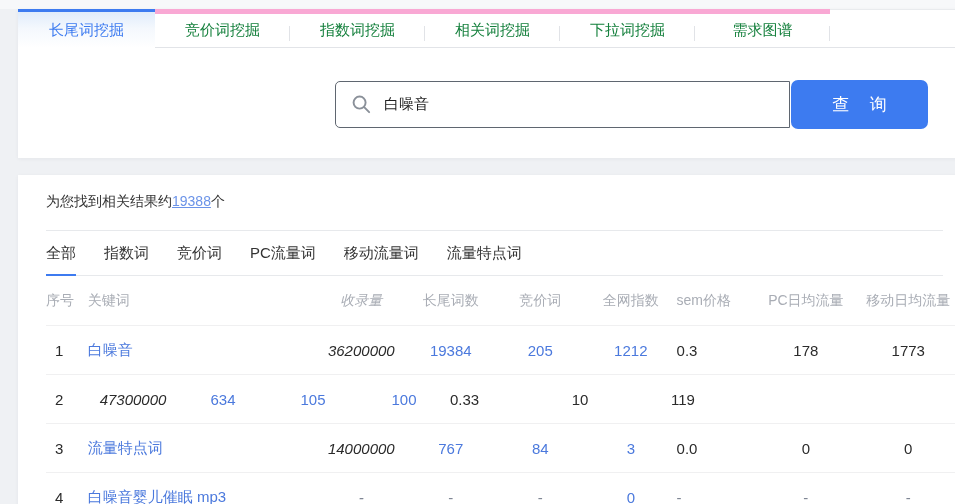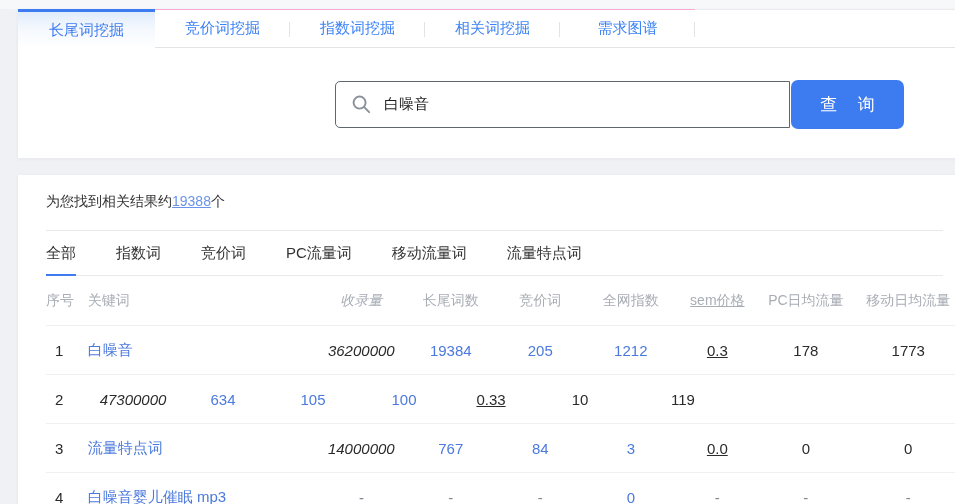--- a/index.html
+++ b/index.html
@@ -23,22 +23,22 @@
   .top-band{position:absolute;left:0;top:0;width:100%;height:9px;background:#f7f8fa;}
 
   
   .card-top{
     position:absolute;left:18px;top:9px;right:-8px;height:149px;
     background:#fff;box-shadow:0 1px 4px rgba(30,40,60,.05);
   }
   .tab-strip{display:flex;height:39px;}
   .tab{
     width:135px;display:flex;align-items:center;justify-content:center;
-    font-size:15px;color:#3b82f6;cursor:pointer;position:relative;
-    border-top:1px solid #f9a8d4;border-bottom:1px solid #e2e4e8;background:#fff;
+    font-size:15px;color:#15803d;cursor:pointer;position:relative;
+    border-top:5px solid #f9a8d4;border-bottom:1px solid #e2e4e8;background:#fff;
   }
   .tab:not(.active):not(:last-of-type)::after{
     content:"";position:absolute;right:0;top:12px;height:15px;width:1px;background:#e1e3e7;
   }
   .tab.active{
     width:137px;color:var(--accent);
     border-top:3px solid var(--accent);border-bottom:none;
     background:linear-gradient(180deg,#e0ecfb 0%,#f4f8fd 45%,#ffffff 100%);
   }
   .tab-filler{flex:1;border-top:1px solid #e9ebee;border-bottom:1px solid #e2e4e8;background:#fff;}
@@ -48,67 +48,68 @@
     width:455px;height:47px;background:#fff;
     border:1px solid #5f6670;border-radius:5px 0 0 5px;
     display:flex;align-items:center;padding-left:15px;
   }
   .search-box svg{flex:0 0 auto;margin-right:12px;}
   .search-box input{
     border:none;outline:none;flex:1;font-size:15px;color:#1f1f1f;
     font-family:inherit;background:transparent;height:100%;
   }
   .search-btn{
-    width:113px;height:49px;margin-top:-1px;margin-left:1px;
+    width:137px;height:49px;margin-top:-1px;margin-left:1px;
     background:var(--accent);color:#fff;border:none;border-radius:7px;
     font-size:17px;letter-spacing:8px;text-indent:8px;cursor:pointer;
     font-family:inherit;
   }
 
   
   .card-results{
     position:absolute;left:18px;top:175px;right:-8px;bottom:-60px;
     background:#fff;box-shadow:0 1px 4px rgba(30,40,60,.05);
     padding:16px 0 0 28px;
   }
   .result-count{font-size:14px;color:#333;height:20px;line-height:20px;}
   .result-count .num{color:var(--count-blue);text-decoration:underline;}
   .count-divider{border-bottom:1px solid var(--border-soft);margin-top:19px;margin-right:20px;}
 
-  .subtabs{display:flex;gap:40px;padding-top:13px;border-bottom:1px solid var(--border-soft);margin-right:20px;}
+  .subtabs{display:flex;gap:28px;padding-top:13px;border-bottom:1px solid var(--border-soft);margin-right:20px;}
   .subtab{font-size:15px;color:#333;padding-bottom:11px;cursor:pointer;}
   .subtab.active{border-bottom:2px solid var(--accent);margin-bottom:-1px;}
 
   .thead{display:flex;align-items:center;height:50px;font-size:14px;color:var(--head-gray);border-bottom:1px solid var(--row-border);}
   .trow{display:flex;align-items:center;height:49px;font-size:15px;color:var(--ink);border-bottom:1px solid var(--row-border);}
   .c1{width:42px;}
   .trow .c1{padding-left:9px;}
   .c2{width:230px;}
   .c3{width:90px;text-align:center;font-style:italic;}
   .c4{width:90px;text-align:center;}
   .c5{width:90px;text-align:center;}
   .c6{width:92px;text-align:center;}
-  .c7{width:82px;text-align:center;text-decoration:underline;}
+  .c7{width:82px;text-align:left;}
   .c8{width:96px;text-align:center;}
   .c9{width:110px;text-align:center;}
   .blue{color:var(--link);}
   .link{color:var(--link);cursor:pointer;}
   .muted{color:#7f8694;}
 </style>
 </head>
 <body>
 
 <div class="top-band"></div>
 
 <div class="card-top">
   <div class="tab-strip">
     <div class="tab active">长尾词挖掘</div>
     <div class="tab">竞价词挖掘</div>
     <div class="tab">指数词挖掘</div>
     <div class="tab">相关词挖掘</div>
+    <div class="tab">下拉词挖掘</div>
     <div class="tab">需求图谱</div>
     <div class="tab-filler"></div>
   </div>
 
   <div class="search-row">
     <div class="search-box">
       <svg width="21" height="21" viewBox="0 0 22 22">
         <circle cx="9" cy="9" r="6.3" fill="none" stroke="#8a9099" stroke-width="2"></circle>
         <line x1="13.8" y1="13.8" x2="19" y2="19" stroke="#8a9099" stroke-width="2" stroke-linecap="round"></line>
       </svg>

